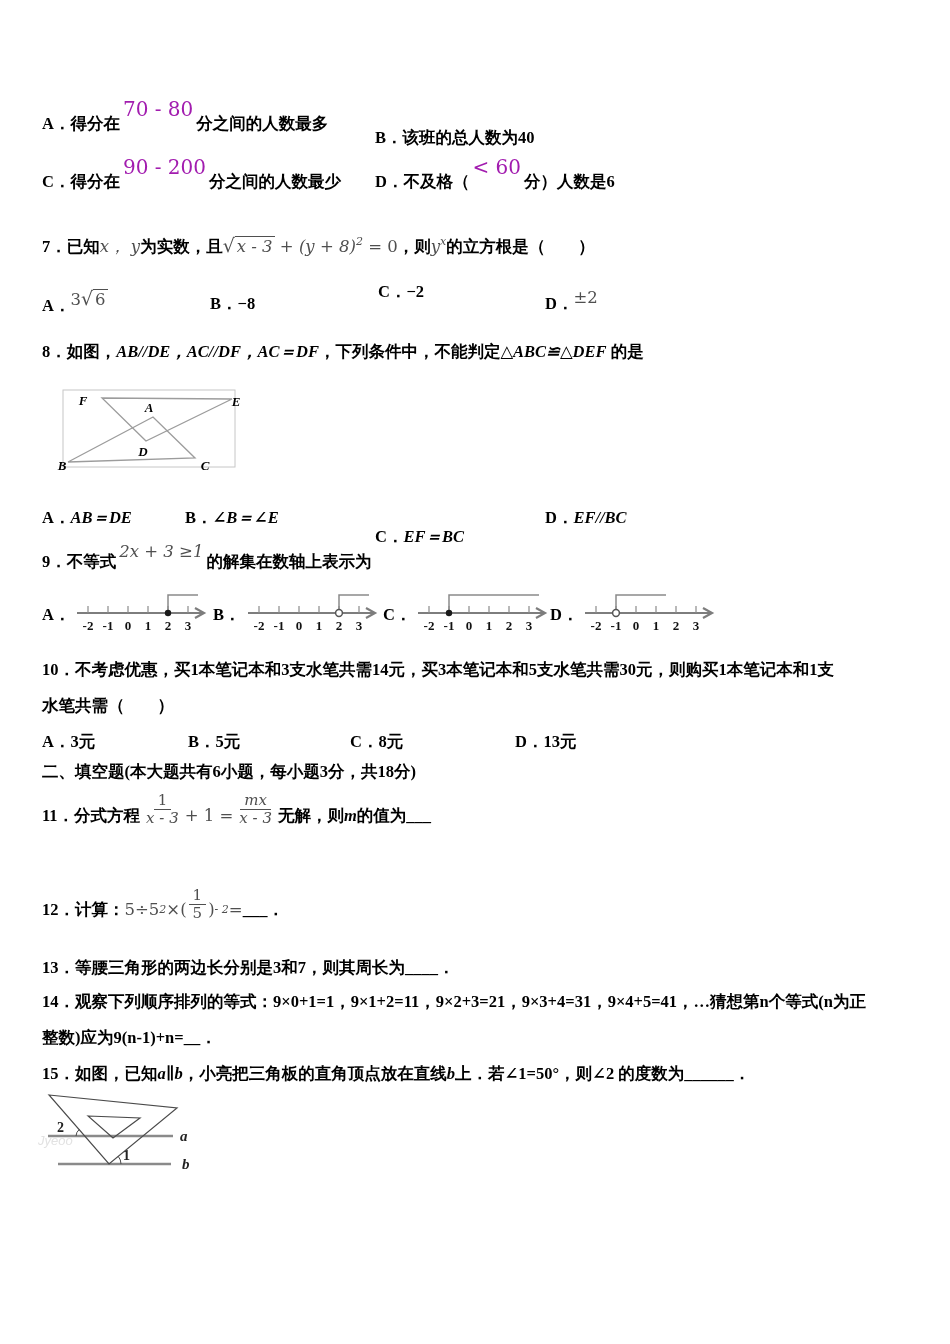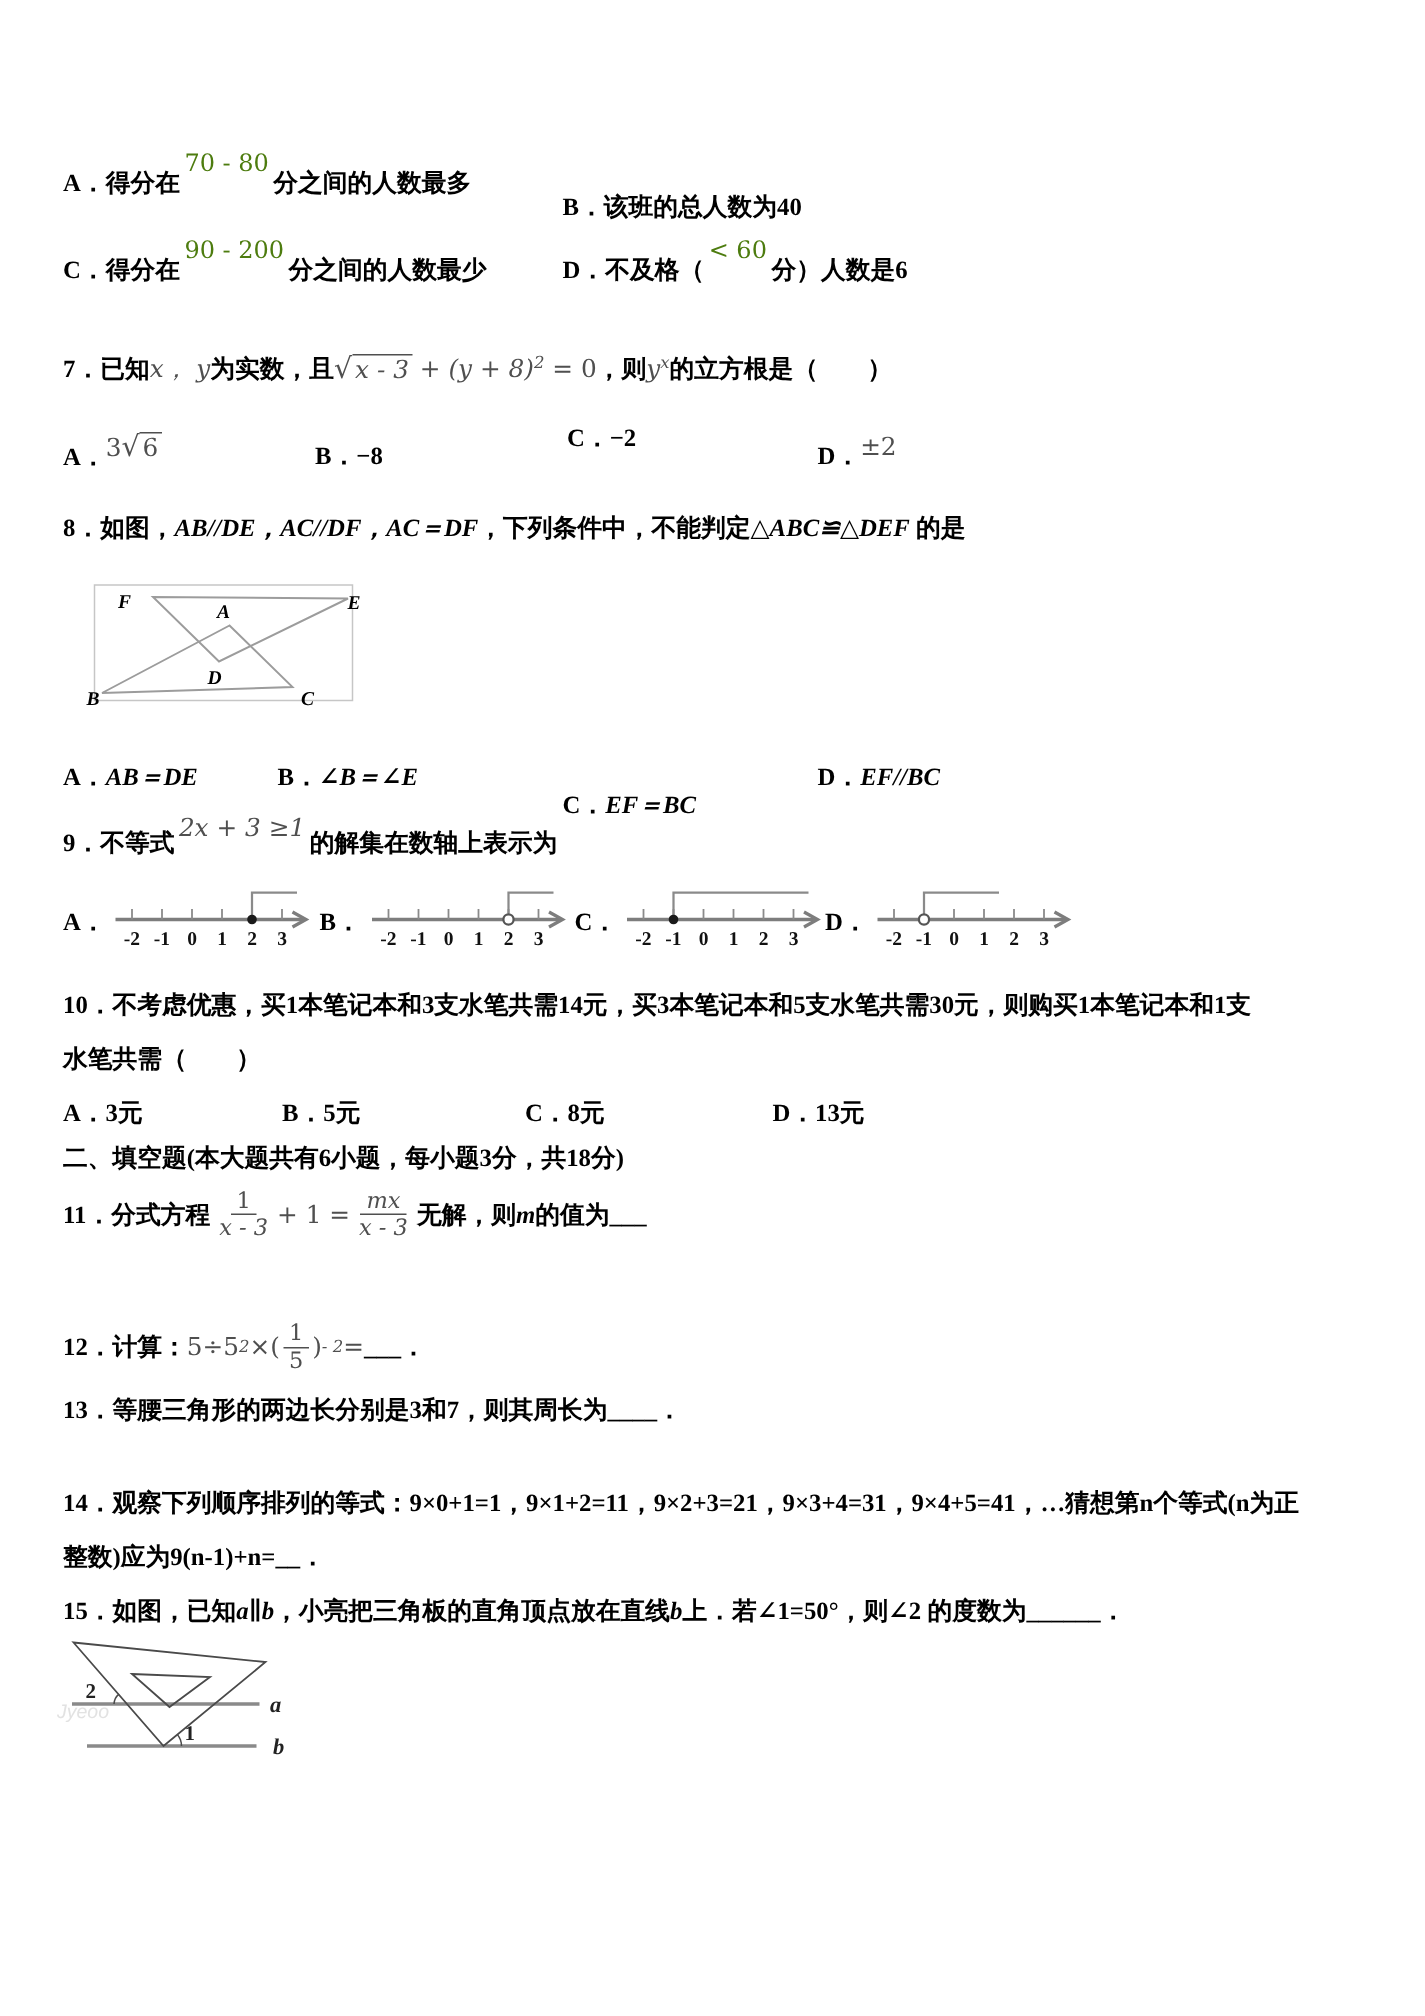--- a/index.html
+++ b/index.html
@@ -4,34 +4,34 @@
 <style>
   *{margin:0;padding:0;box-sizing:border-box}
   html,body{background:#fff}
   body{width:950px;height:1344px;position:relative;overflow:hidden;
        font-family:"Liberation Serif","DejaVu Serif",serif;color:#000}
   .abs{position:absolute}
   .txt{font-size:16.5px;font-weight:700;line-height:24px;white-space:nowrap;color:#000}
   .it{font-style:italic}
   .math{color:#4f4f4f;font-family:"DejaVu Serif",serif;font-weight:400;font-style:italic;font-size:16.5px}
   .mup{font-style:normal}
-  .sup-raised{display:inline-block;transform:translateY(-13px);color:#4d7c0f;
-              font-family:"DejaVu Serif",serif;font-weight:400;font-size:16px;padding:0 3px}
+  .sup-raised{display:inline-block;transform:translateY(-13px);color:#a21caf;
+              font-family:"DejaVu Serif",serif;font-weight:400;font-size:20px;padding:0 3px}
   .raised{display:inline-block;transform:translateY(-10px);padding:0 3px}
   .half-raised{display:inline-block;transform:translateY(-6px)}
   .sqrt{white-space:nowrap}
   .rad{font-style:normal;font-size:19px;color:#4f4f4f;font-family:"DejaVu Serif",serif;font-weight:400}
   .bar{border-top:1.4px solid #4f4f4f;padding:0 2px}
   sup.msup{color:#4f4f4f;font-family:"DejaVu Serif",serif;font-weight:400;font-size:11px;font-style:italic}
   .frac{display:inline-flex;flex-direction:column;align-items:center;vertical-align:middle;
         color:#4f4f4f;font-family:"DejaVu Serif",serif;font-weight:400;font-style:italic;
         line-height:1.15;font-size:15px;margin:0 2px}
   .frac .fn{border-bottom:1.3px solid #4f4f4f;padding:0 4px}
   .frac .fd{padding:0 4px}
-  .flexline{display:flex;align-items:center;white-space:nowrap}
+  .flexline{display:flex;align-items:flex-end;white-space:nowrap}
   .nl-group{display:flex;align-items:flex-end}
   .nl-group .txt{margin-bottom:6px;margin-right:4px}
   .axis{stroke:#7d7d7d;stroke-width:2.2;fill:none}
   .tick{stroke:#8a8a8a;stroke-width:1.2}
   .ray{stroke:#8a8a8a;stroke-width:1.5;fill:none}
   .pt-closed{fill:#1a1a1a;stroke:none}
   .pt-open{fill:#fff;stroke:#555;stroke-width:1.5}
   .nl-t{font:bold 13px "Liberation Serif",serif;fill:#111;text-anchor:middle}
   .fig-line{stroke:#9c9c9c;stroke-width:1.3;fill:none}
   .fig-rect{stroke:#c6c6c6;stroke-width:1;fill:none}
@@ -231,21 +231,21 @@
     <span class="frac">
       <span class="fn mup">1</span>
       <span class="fd mup">5</span>
     </span>
     <span class="math mup">)</span>
     <sup class="msup mup">- 2</sup>
     <span class="math mup"> = </span>
     <span>___．</span>
 </div>
 
-<div class="abs txt" style="left:42px;top:928px">13．等腰三角形的两边长分别是3和7，则其周长为____．</div>
+<div class="abs txt" style="left:42px;top:956px">13．等腰三角形的两边长分别是3和7，则其周长为____．</div>
 
 <div class="abs txt" style="left:42px;top:990px">14．观察下列顺序排列的等式：9×0+1=1，9×1+2=11，9×2+3=21，9×3+4=31，9×4+5=41，…猜想第n个等式(n为正</div>
 <div class="abs txt" style="left:42px;top:1026px">整数)应为9(n-1)+n=__．</div>
 
 <div class="abs txt" style="left:42px;top:1062px">
   <span>15．如图，已知</span><span class="it">a∥b</span><span>，小亮把三角板的直角顶点放在直线</span><span class="it">b</span><span>上．若∠1=50°，则∠2 的度数为______．</span>
 </div>
 
 <svg class="abs" style="left:33px;top:1088px" width="175" height="95" viewBox="0 0 175 95">
   <text x="5" y="57" class="wmark">Jyeoo</text>

